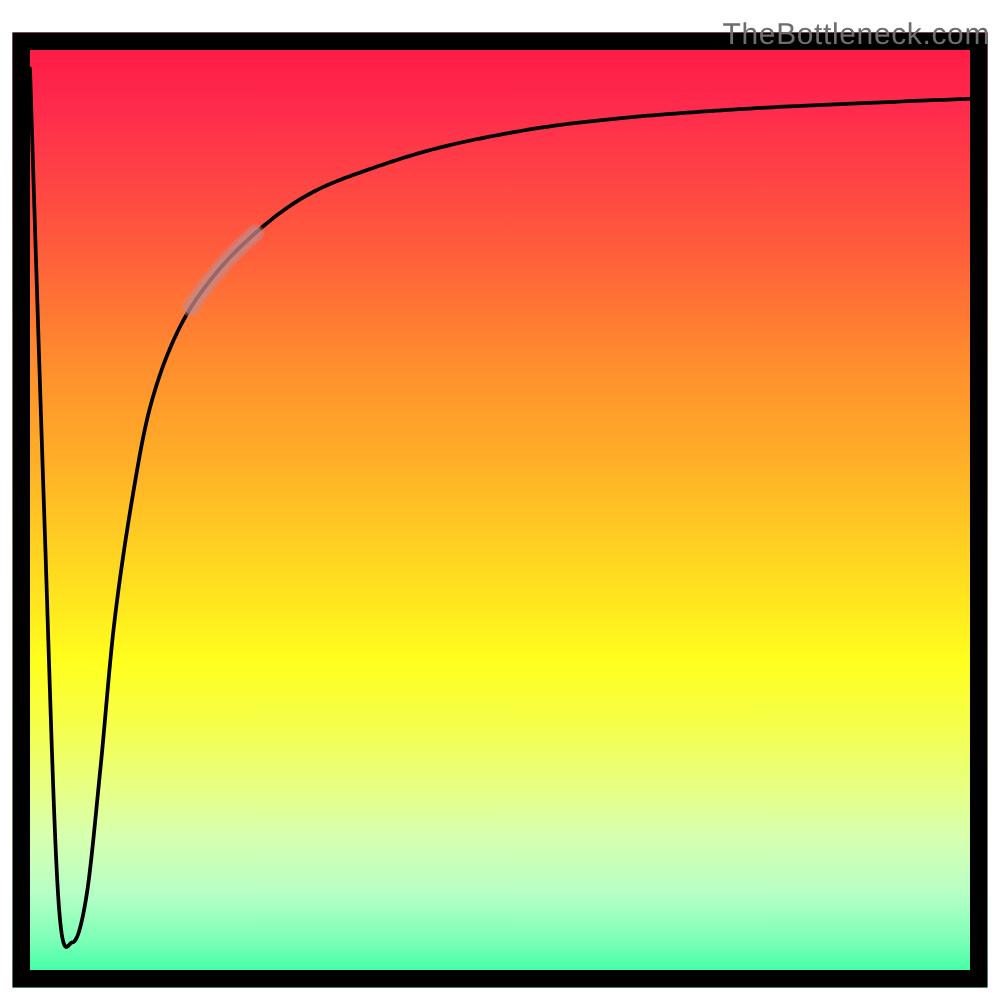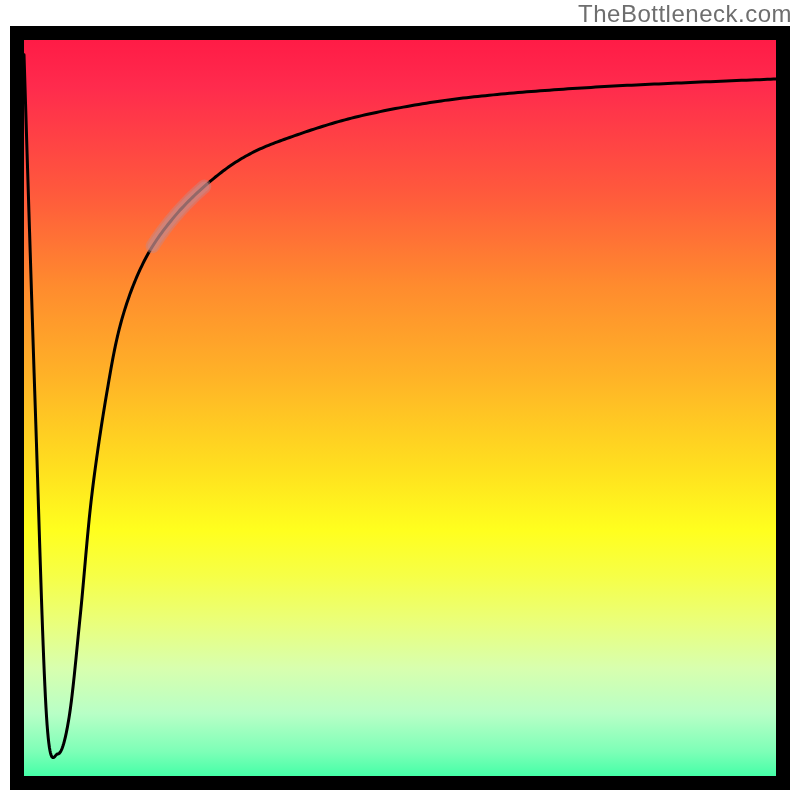--- a/index.html
+++ b/index.html
@@ -5,21 +5,21 @@
   * { margin: 0; padding: 0; box-sizing: border-box; }
   html, body { width: 800px; height: 800px; overflow: hidden; }
   .container {
     position: relative;
     width: 800px;
     height: 800px;
     background: #ffffff;
   }
   .watermark {
     position: absolute;
-    top: 0;
+    top: 14px;
     right: 8px;
     font-family: Arial, Helvetica, sans-serif;
     font-size: 24px;
     color: #6e6e6e;
     letter-spacing: 0.5px;
     z-index: 10;
   }
   .plot-frame {
     position: absolute;
     top: 26px;

